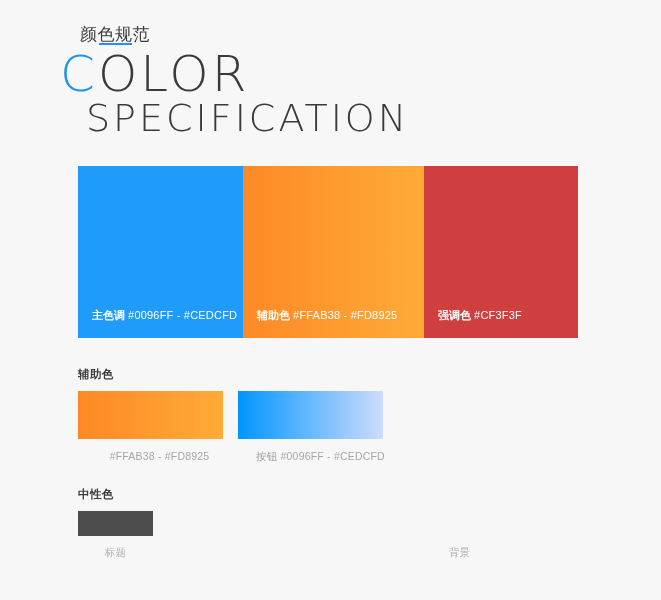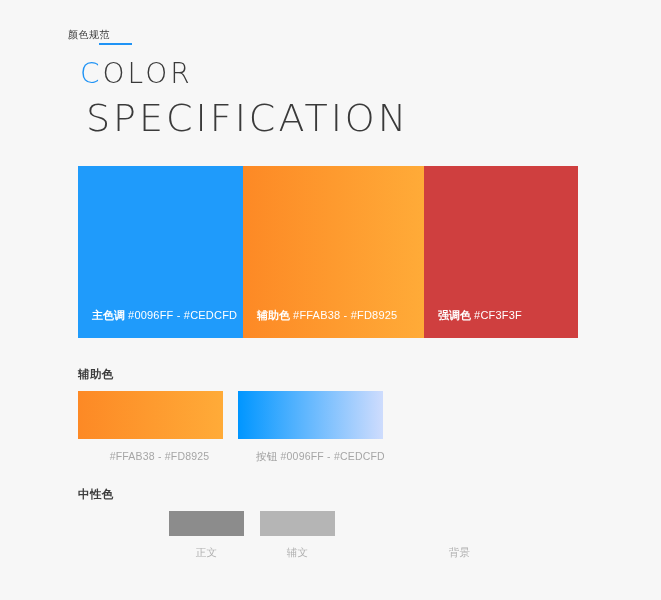--- a/index.html
+++ b/index.html
@@ -17,43 +17,43 @@
   .page {
     position: relative;
     width: 661px;
     height: 600px;
     box-sizing: border-box;
   }
 
   
   .eyebrow {
     position: absolute;
-    left: 68px;
+    left: 80px;
     top: 28px;
-    font-size: 10px;
+    font-size: 17px;
     color: #3c3c3c;
     letter-spacing: 0.5px;
     line-height: 14px;
     white-space: nowrap;
   }
   .eyebrow-rule {
     position: absolute;
     left: 99px;
     top: 43px;
     width: 33px;
     height: 2px;
     background: #1f93f5;
   }
 
   
   .title {
     position: absolute;
-    left: 80px;
+    left: 60px;
     top: 52px;
-    font-size: 28px;
+    font-size: 50px;
     line-height: 44px;
     font-weight: 300;
     letter-spacing: 3px;
     color: #3a3a3a;
     font-family: "DejaVu Sans", "Liberation Sans", sans-serif;
     white-space: pre;
   }
   .title .lead {
     color: #1f93f5;
   }
@@ -220,27 +220,23 @@
       <div class="aux-chip" style="background: linear-gradient(to right, rgb(0, 150, 255), rgb(206, 220, 253));"></div>
       <div class="aux-caption">
         <span class="zh">按钮</span> <span>#0096FF - #CEDCFD</span>
       </div>
     </div>
   </div>
 
   <div class="section-heading heading-neutral">中性色</div>
 
   <div class="neutral-row">
-    <div class="neutral-item" style="left:91px">
-      <div class="neutral-chip" style="background: rgb(140, 140, 140);"></div>
-      <div class="neutral-caption">正文</div>
-    </div>
-    <div class="neutral-item" style="left:182px">
-      <div class="neutral-chip" style="background: rgb(181, 181, 181);"></div>
-      <div class="neutral-caption">辅文</div>
+    <div class="neutral-item" style="left:0px">
+      <div class="neutral-chip" style="background: rgb(77, 77, 77);"></div>
+      <div class="neutral-caption">标题</div>
     </div>
     <div class="neutral-item" style="left:344px">
       <div class="neutral-chip" style="background: rgb(247, 247, 247);"></div>
       <div class="neutral-caption">背景</div>
     </div>
   </div>
 
 </div>
 
 </body></html>

